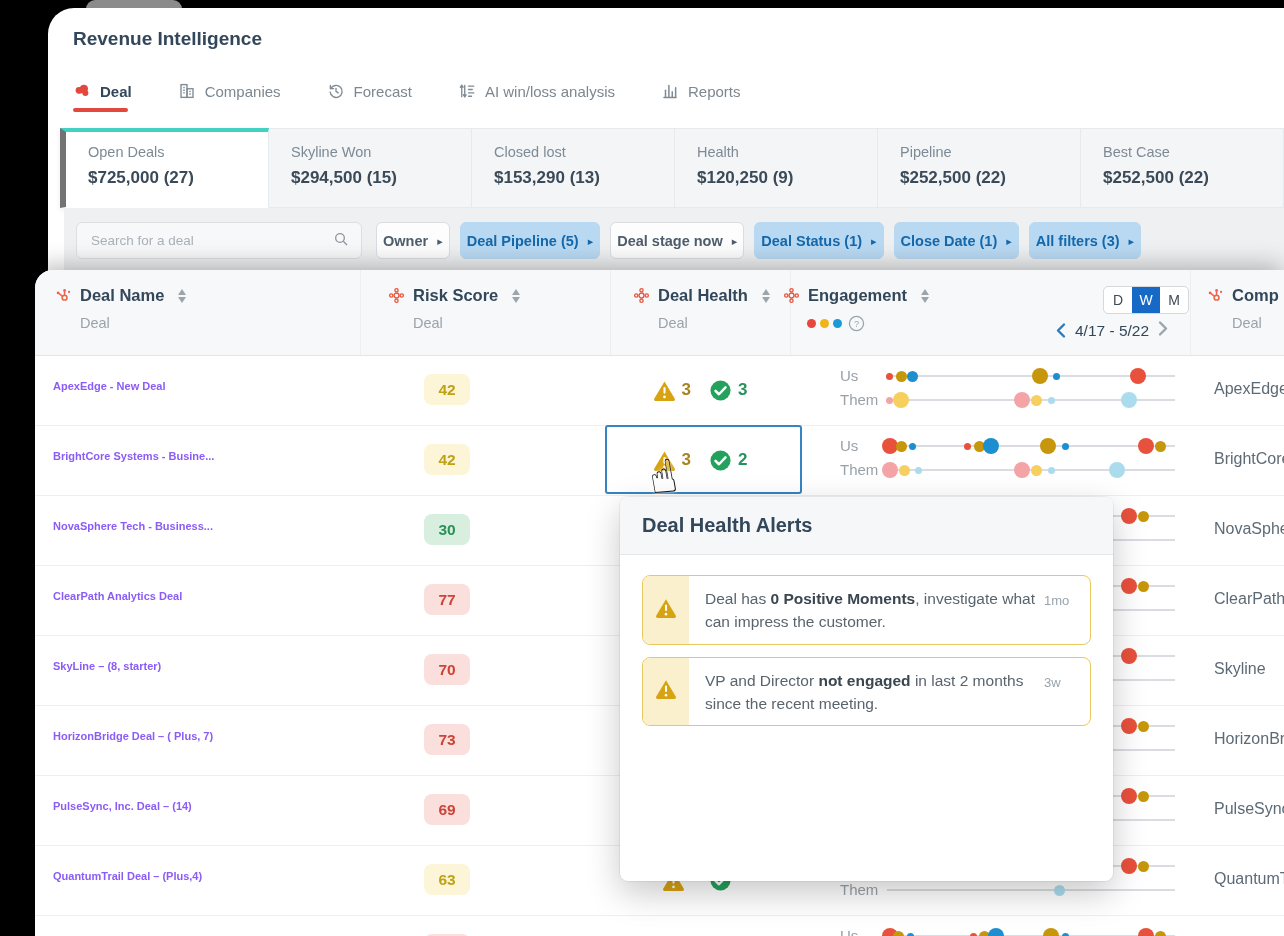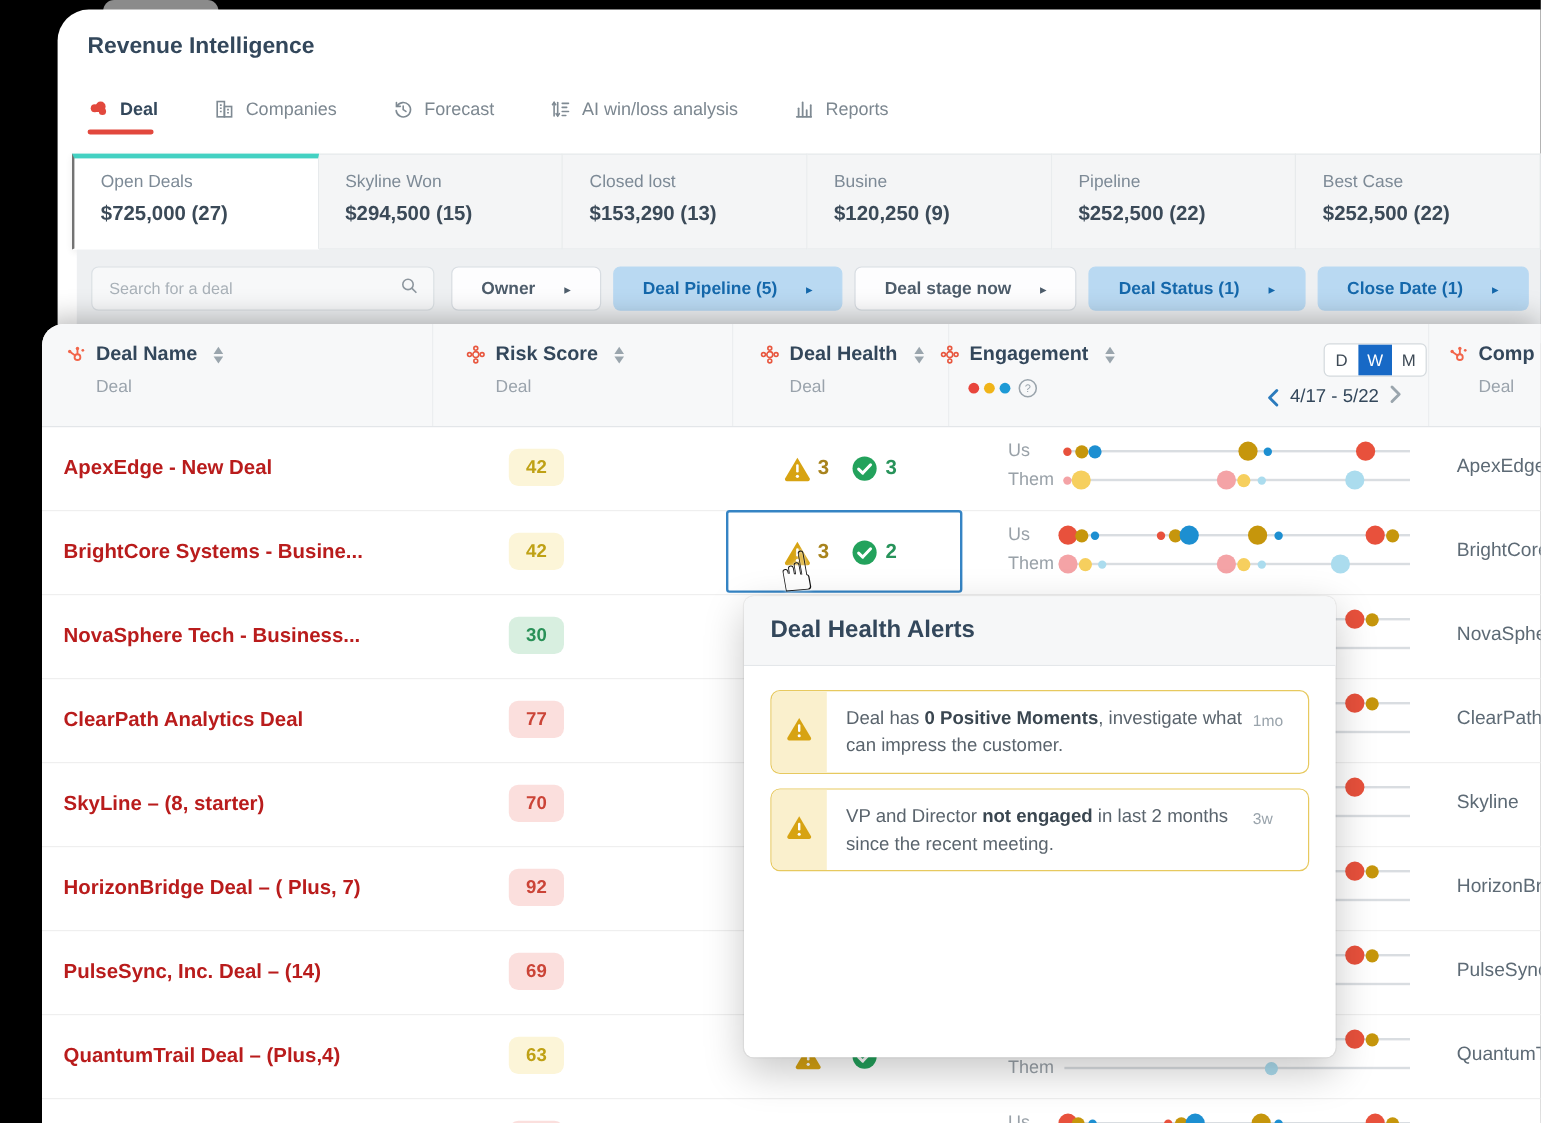--- a/index.html
+++ b/index.html
@@ -11,31 +11,31 @@
   .app-title{position:absolute;left:25px;top:20px;font-size:19px;font-weight:700;color:#33475b}
   
   .nav{position:absolute;left:25px;top:74px;display:flex;gap:46px;align-items:flex-start}
   .nav .tab{display:flex;gap:9px;align-items:center;font-size:15px;color:#7c8790;padding-bottom:18px;position:relative;cursor:pointer;white-space:nowrap}
   .nav .tab .nicon{display:flex}
   .nav .tab.active{color:#33475b;font-weight:700}
   .nav .tab.active::after{content:"";position:absolute;left:0;right:4px;bottom:6px;height:4px;background:#e2483d;border-radius:2px}
   
   .cards{position:absolute;left:12px;right:0;top:120px;height:80px;display:flex}
   .card{flex:1;background:#f4f5f6;border:1px solid #e7eaec;border-left:none;padding:15px 0 0 22px;box-sizing:border-box;cursor:pointer}
-  .card:first-child{border-left:2px solid #737373}
+  .card:first-child{border-left:6px solid #737373}
   .card.active{background:#fff;border-top:4px solid #43d1c2;border-bottom-color:#fff;padding-top:12px;box-shadow:0 2px 6px rgba(0,0,0,.07)}
   .card .lbl{font-size:14.5px;color:#7d8a96;margin-bottom:8px}
   .card .val{font-size:17px;font-weight:700;color:#3b4a58}
   
   .strip{position:absolute;left:16px;right:0;top:200px;height:78px;background:#eef0f2}
   .searchbox{position:absolute;left:12px;top:14px;width:286px;height:37px;background:#f7f8f9;border:1px solid #dbe0e4;border-radius:6px;box-sizing:border-box;display:flex;align-items:center;padding:0 12px;gap:8px}
   .searchbox input{flex:1;border:none;outline:none;background:transparent;font-size:13.5px;color:#4a5560;font-family:inherit}
   .searchbox input::placeholder{color:#a9b1b8}
   .chips{position:absolute;left:312px;top:14px;display:flex;gap:10px;height:37px}
-  .chip{display:flex;align-items:center;gap:24px;padding:0 24px;border-radius:6px;font-size:14.5px;font-weight:700;background:#fdfdfe;border:1px solid #d8dde2;color:#4e5d6b;box-sizing:border-box;cursor:pointer;white-space:nowrap}
+  .chip{display:flex;align-items:center;gap:9px;padding:0 6px;border-radius:6px;font-size:14.5px;font-weight:700;background:#fdfdfe;border:1px solid #d8dde2;color:#4e5d6b;box-sizing:border-box;cursor:pointer;white-space:nowrap}
   .chip .caret{font-size:11px;margin-top:1px}
   .chip.blue{background:#b9d9f2;border-color:#b9d9f2;color:#1568ab}
   
   .table-card{position:absolute;left:35px;top:270px;right:0;bottom:0;background:#fff;border-top-left-radius:18px;overflow:hidden;box-shadow:-2px -4px 24px rgba(0,0,0,.28)}
   .thead{position:absolute;left:0;right:0;top:0;height:85px;background:#f7f8f9;border-bottom:1px solid #e3e6e9;z-index:1}
   .vsep{position:absolute;top:0;bottom:0;width:1px;background:#eceef0;display:block}
   .hcol{position:absolute;top:16px}
   .h1{left:20px}.h2{left:353px}.h3{left:598px}.h4{left:748px}.h5{left:1172px}
   .trow{display:flex;align-items:center;gap:8px;font-size:16.5px;font-weight:700;color:#33475b;white-space:nowrap}
   .trow .cicon{display:flex}
@@ -48,21 +48,21 @@
   .ldots{display:flex;gap:4px;align-items:center}
   .ld{width:9px;height:9px;border-radius:50%;display:block}
   .dwm{position:absolute;left:1068px;top:16px;display:flex;border:1px solid #d3d9dd;border-radius:5px;background:#fff;overflow:hidden}
   .dwm span{width:28px;height:26px;display:flex;align-items:center;justify-content:center;font-size:14px;color:#3e4a56;cursor:pointer}
   .dwm span.sel{background:#1769c6;color:#fff}
   .dates{position:absolute;left:1020px;top:50px;display:flex;align-items:center;gap:8px;font-size:15.5px;color:#33475b}
   .chev{display:flex;cursor:pointer}
   
   .rows{position:absolute;left:0;right:0;top:85px;bottom:0}
   .row{position:absolute;left:0;right:0;height:70px;border-bottom:1px solid #efefef}
-  .deal-link{position:absolute;left:18px;top:25px;font-size:17px;font-weight:700;color:#b91c1c;white-space:nowrap;max-width:335px;overflow:hidden;cursor:pointer;text-decoration:none}
+  .deal-link{position:absolute;left:18px;top:25px;font-size:11px;font-weight:700;color:#8b5cf6;white-space:nowrap;max-width:335px;overflow:hidden;cursor:pointer;text-decoration:none}
   .risk{position:absolute;left:389px;top:19px;min-width:46px;height:31px;border-radius:8px;display:flex;align-items:center;justify-content:center;font-size:15.5px;font-weight:700;box-sizing:border-box;padding:0 6px}
   .risk.yellow{background:#fcf5d8;color:#bfa115}
   .risk.green{background:#d8efe0;color:#2a9158}
   .risk.red{background:#fbdfdd;color:#cb4437}
   .health{position:absolute;left:575px;width:180px;top:0;height:70px;display:flex;align-items:center;justify-content:center;gap:6px;cursor:pointer}
   .health .hicon{display:flex}
   .health .cnt-neg{color:#a8831d;font-weight:700;font-size:17px;margin-right:12px}
   .health .cnt-pos{color:#27935a;font-weight:700;font-size:17px}
   .sel-box{position:absolute;left:570px;width:197px;top:0;height:69px;border:2px solid #3584c4;border-radius:3px;box-sizing:border-box;z-index:2}
   .eng{position:absolute;left:768px;width:387px;top:0;height:70px}
@@ -167,21 +167,21 @@
       </div>
       <div class="card">
         <div class="lbl">Skyline Won</div>
         <div class="val">$294,500 (15)</div>
       </div>
       <div class="card">
         <div class="lbl">Closed lost</div>
         <div class="val">$153,290 (13)</div>
       </div>
       <div class="card">
-        <div class="lbl">Busine</div>
+        <div class="lbl">Health</div>
         <div class="val">$120,250 (9)</div>
       </div>
       <div class="card">
         <div class="lbl">Pipeline</div>
         <div class="val">$252,500 (22)</div>
       </div>
       <div class="card">
         <div class="lbl">Best Case</div>
         <div class="val">$252,500 (22)</div>
       </div>
@@ -541,21 +541,21 @@
           <span class="elab us">Us</span>
           <span class="eline us"></span>
           <span class="dot" style="left: 317.9px; top: 13px; width: 16px; height: 16px; background: rgb(232, 81, 60);"></span>
           <span class="elab them">Them</span>
           <span class="eline them"></span>
         </div>
         <div class="company">Skyline</div>
       </div>
       <div class="row" style="top: 350px;">
         <a class="deal-link">HorizonBridge Deal – ( Plus, 7)</a>
-        <div class="risk red">92</div>
+        <div class="risk red">73</div>
         <div class="health">
           <span class="hicon">
             <svg width="23" height="23" viewBox="0 0 24 24">
               <path d="M12 2.5 L22.6 20.3 a1.8 1.8 0 0 1 -1.55 2.7 H2.95 a1.8 1.8 0 0 1 -1.55 -2.7 Z" fill="#d7a312"></path>
               <rect x="10.9" y="8.3" width="2.2" height="7" rx="1.1" fill="#fff"></rect>
               <circle cx="12" cy="18.7" r="1.4" fill="#fff"></circle>
             </svg>
           </span>
           <span class="cnt-neg"></span>
           <span class="hicon">

